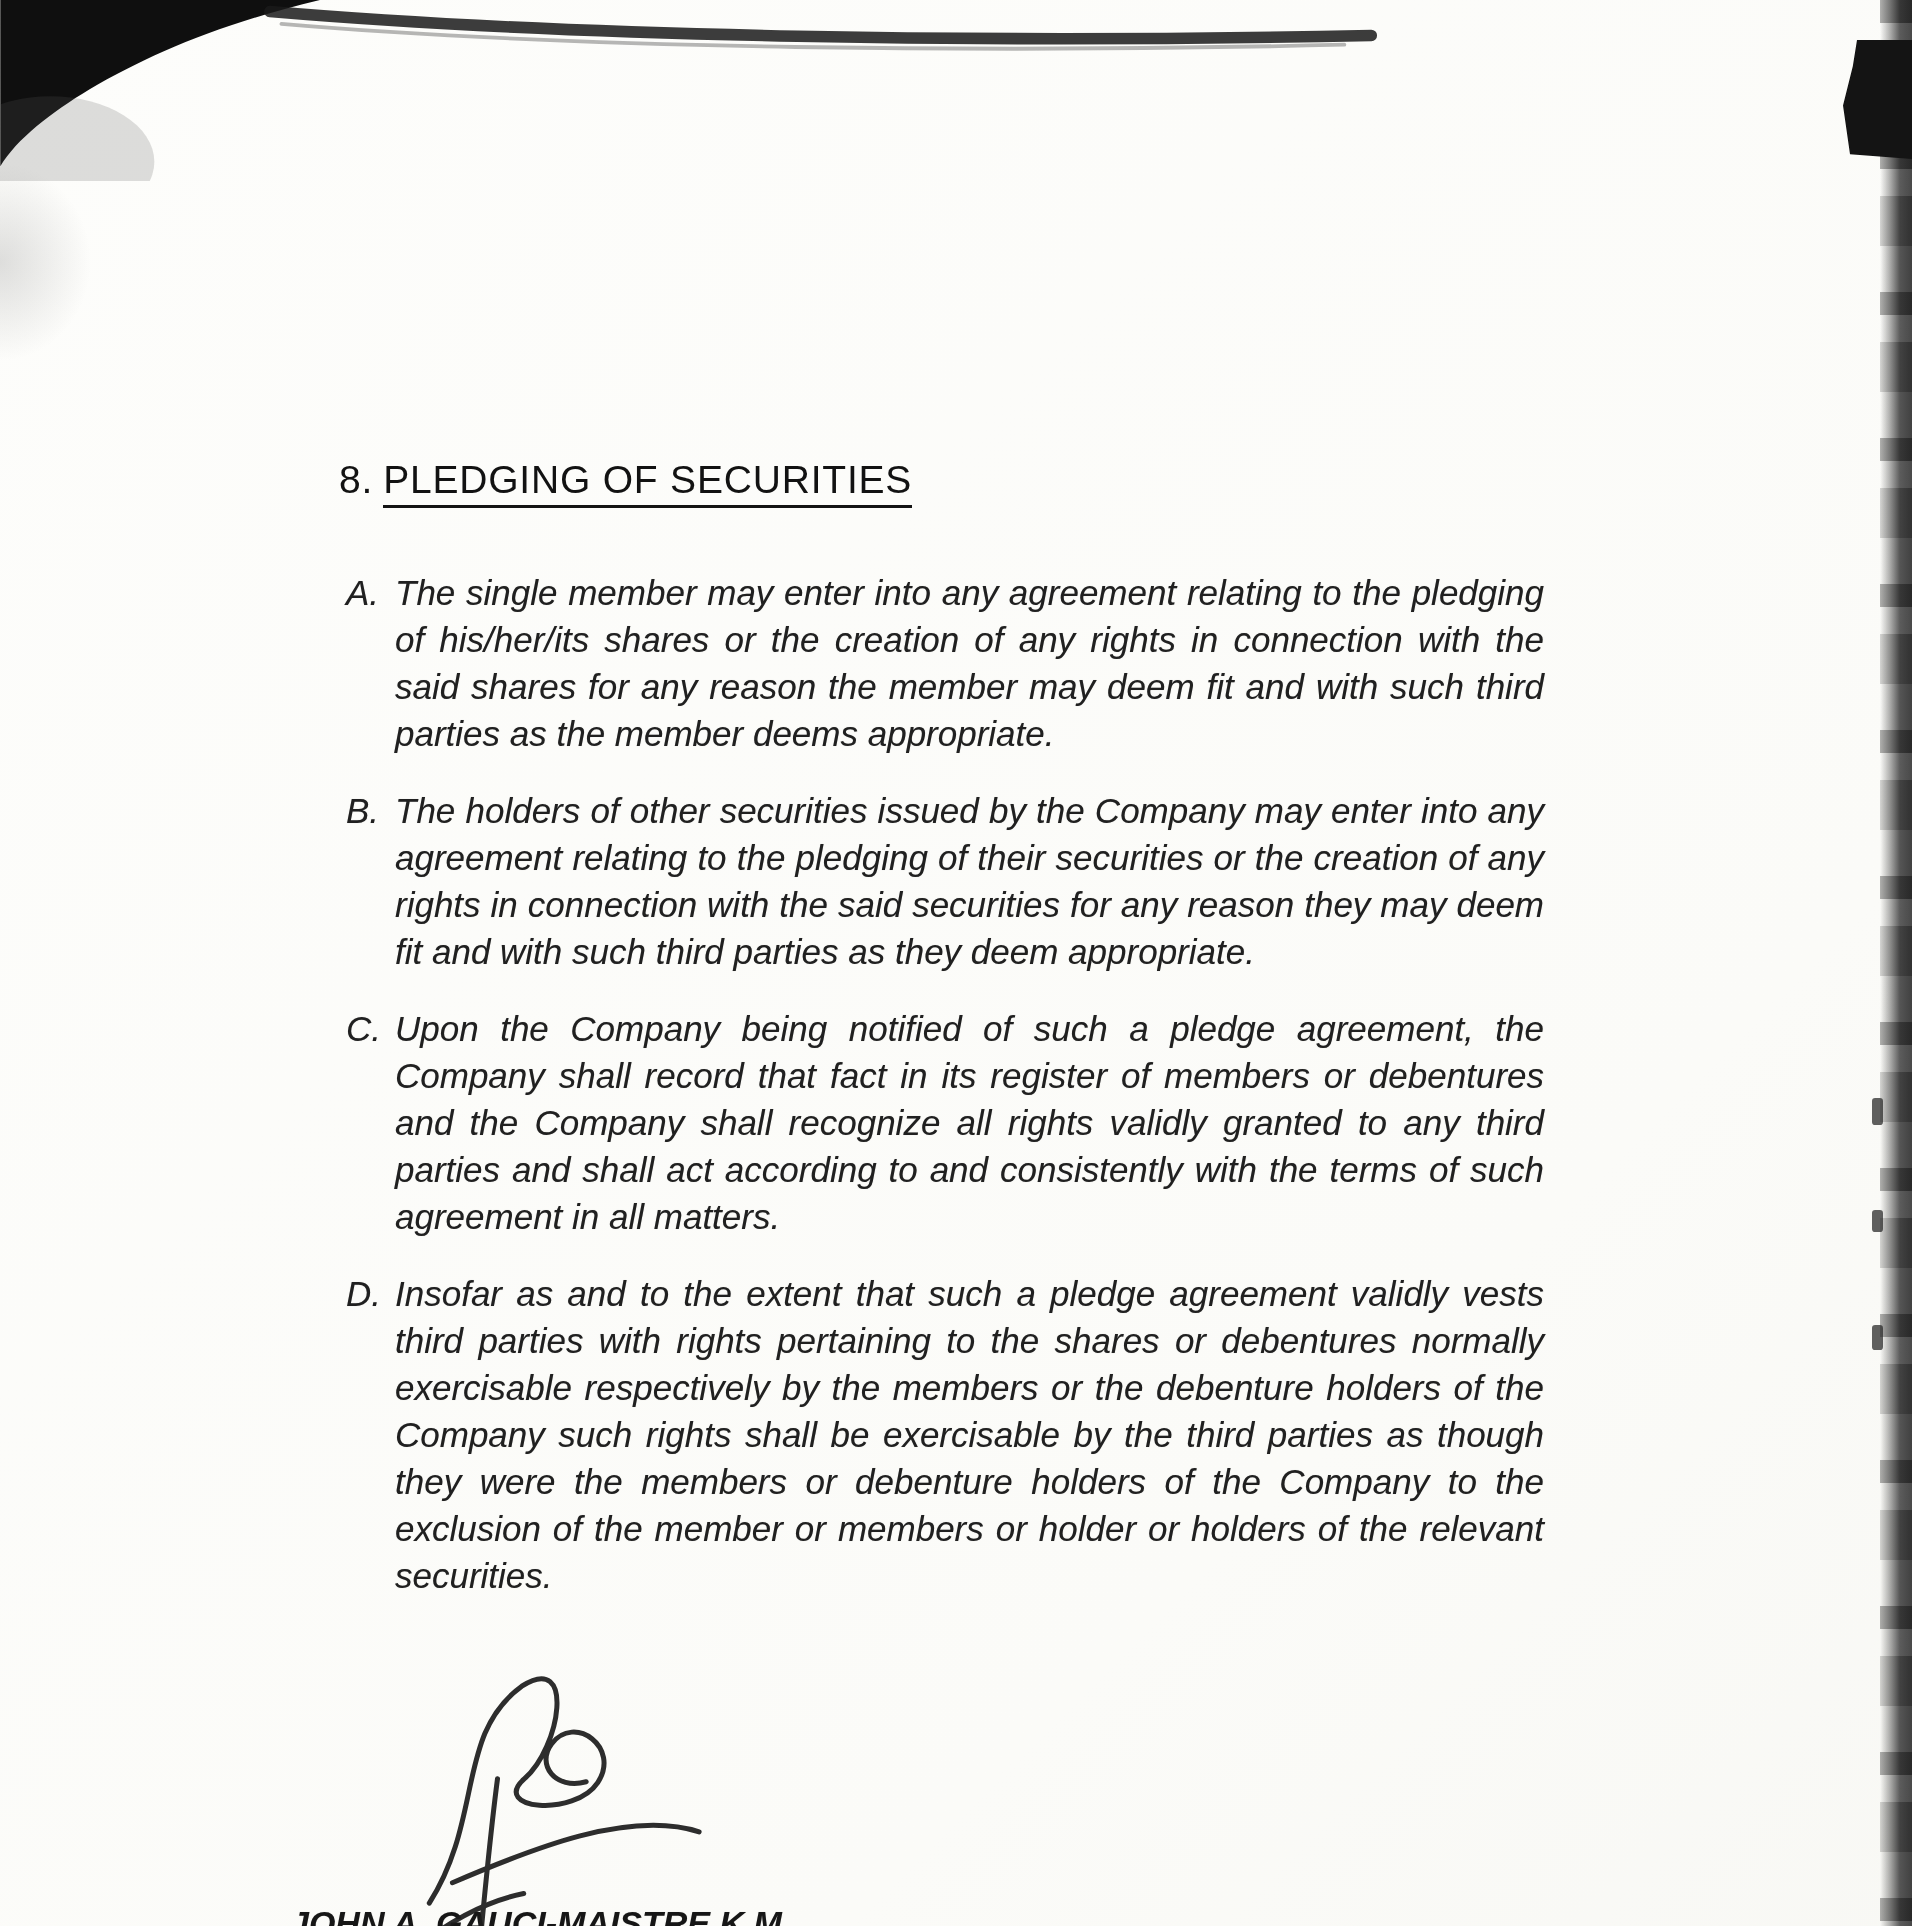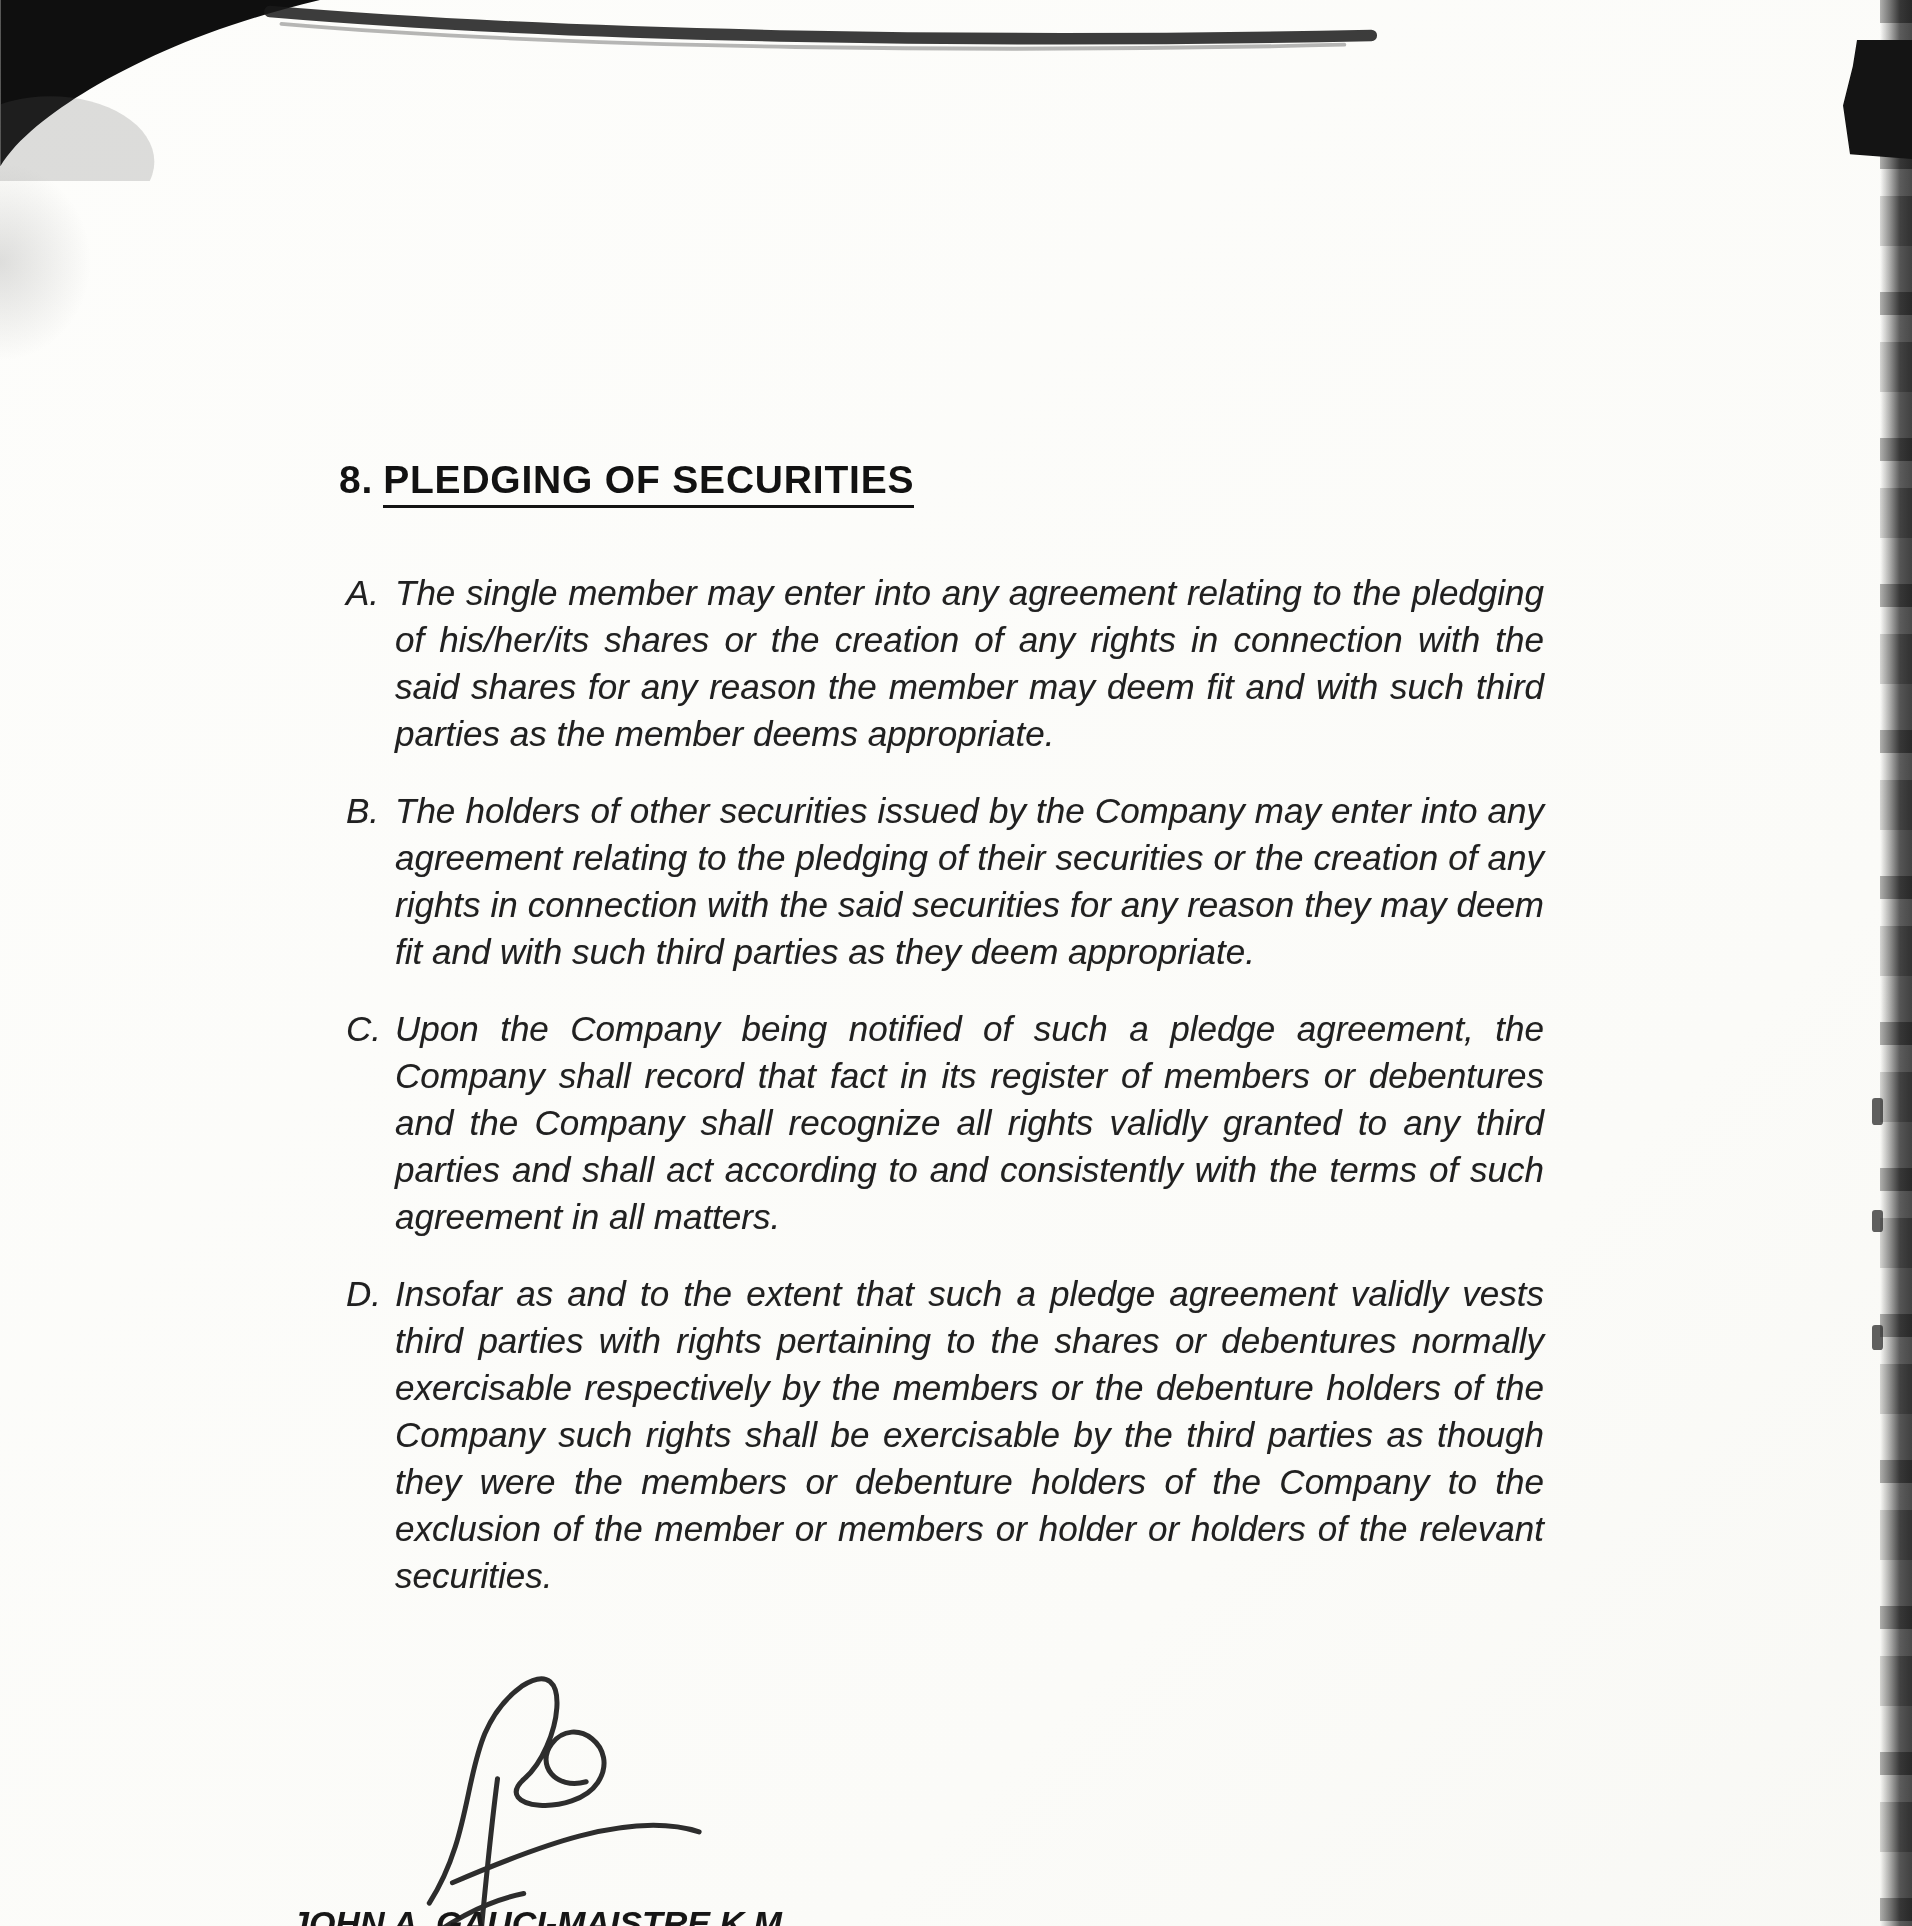--- a/index.html
+++ b/index.html
@@ -30,21 +30,21 @@
     clip-path:polygon(20% 0,100% 0,100% 100%,10% 96%,0 55%,14% 22%);
   }
   .edge-tick{right:30px;width:10.8px;background:#2b2b2b;opacity:.75;border-radius:3.1px;}
   .tick-1{top:1098px;height:27px;}
   .tick-2{top:1210px;height:22.3px;}
   .tick-3{top:1325px;height:25px;}
   .smudge-left-top{left:0;top:162px;width:92px;height:200px;
     background:radial-gradient(ellipse at left center,rgba(110,110,110,.22),rgba(110,110,110,0) 70%);}
 
   
-  .heading{position:absolute;left:339px;top:458px;font-size:39px;font-weight:bold;
+  .heading{position:absolute;left:339px;top:458px;font-size:39px;font-weight:normal;
     color:#121212;letter-spacing:0.8px;white-space:nowrap;}
   .heading .num{margin-right:10px;}
   .heading .title-text{border-bottom:3.5px solid #141414;padding-bottom:3.9px;}
 
   
   .paras{position:absolute;left:346px;top:569px;width:1198px;}
   .para{display:flex;margin-bottom:30px;font-style:italic;font-size:35px;line-height:47px;color:#202020;
     text-shadow:0 0 0.8px rgba(0,0,0,.25);}
   .para .label{flex:none;width:49px;}
   .para .text{flex:1;width:1148px;text-align:justify;}

